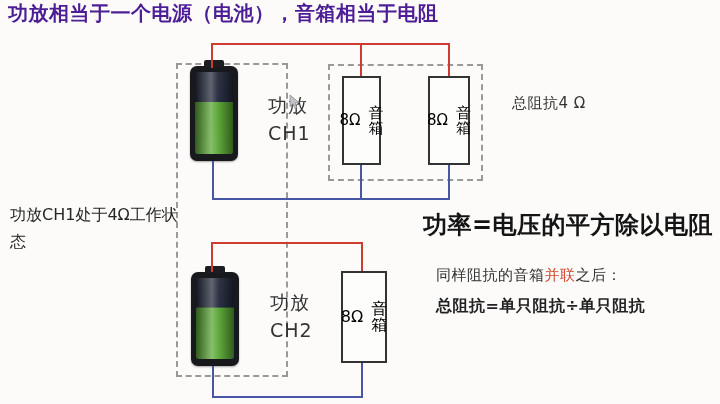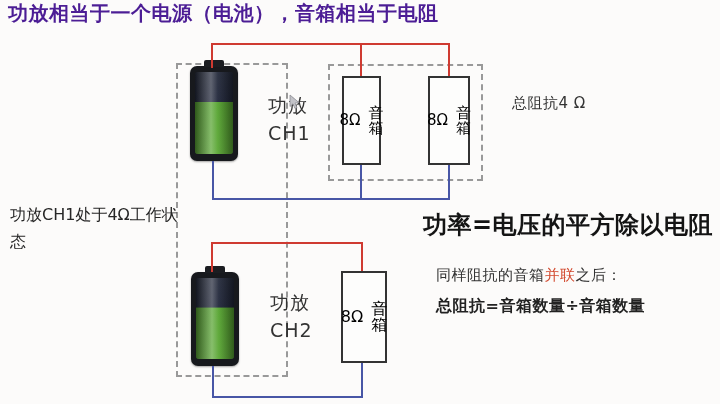--- a/index.html
+++ b/index.html
@@ -149,19 +149,19 @@
   <div class="total-impedance">总阻抗4 Ω</div>
 
   <div class="status-note status-ch1">功放CH1处于4Ω工作状态</div>
 
   <div class="power-formula">功率=电压的平方除以电阻</div>
 
   <div class="parallel-note">
     <span>同样阻抗的音箱</span><span class="hl">并联</span><span>之后：</span>
   </div>
 
-  <div class="impedance-formula">总阻抗=音箱数量÷音箱数量</div>
+  <div class="impedance-formula">总阻抗=单只阻抗÷单只阻抗</div>
 
   <svg class="cursor" viewBox="0 0 12 16">
     <path d="M2,1 L2,12.5 L5,9.8 L7,14.5 L9,13.6 L7,9 L11,8.6 Z" fill="#c3c3c8" stroke="#8e8e94" stroke-width="0.8"></path>
   </svg>
 
 </div>
 
 </body></html>

